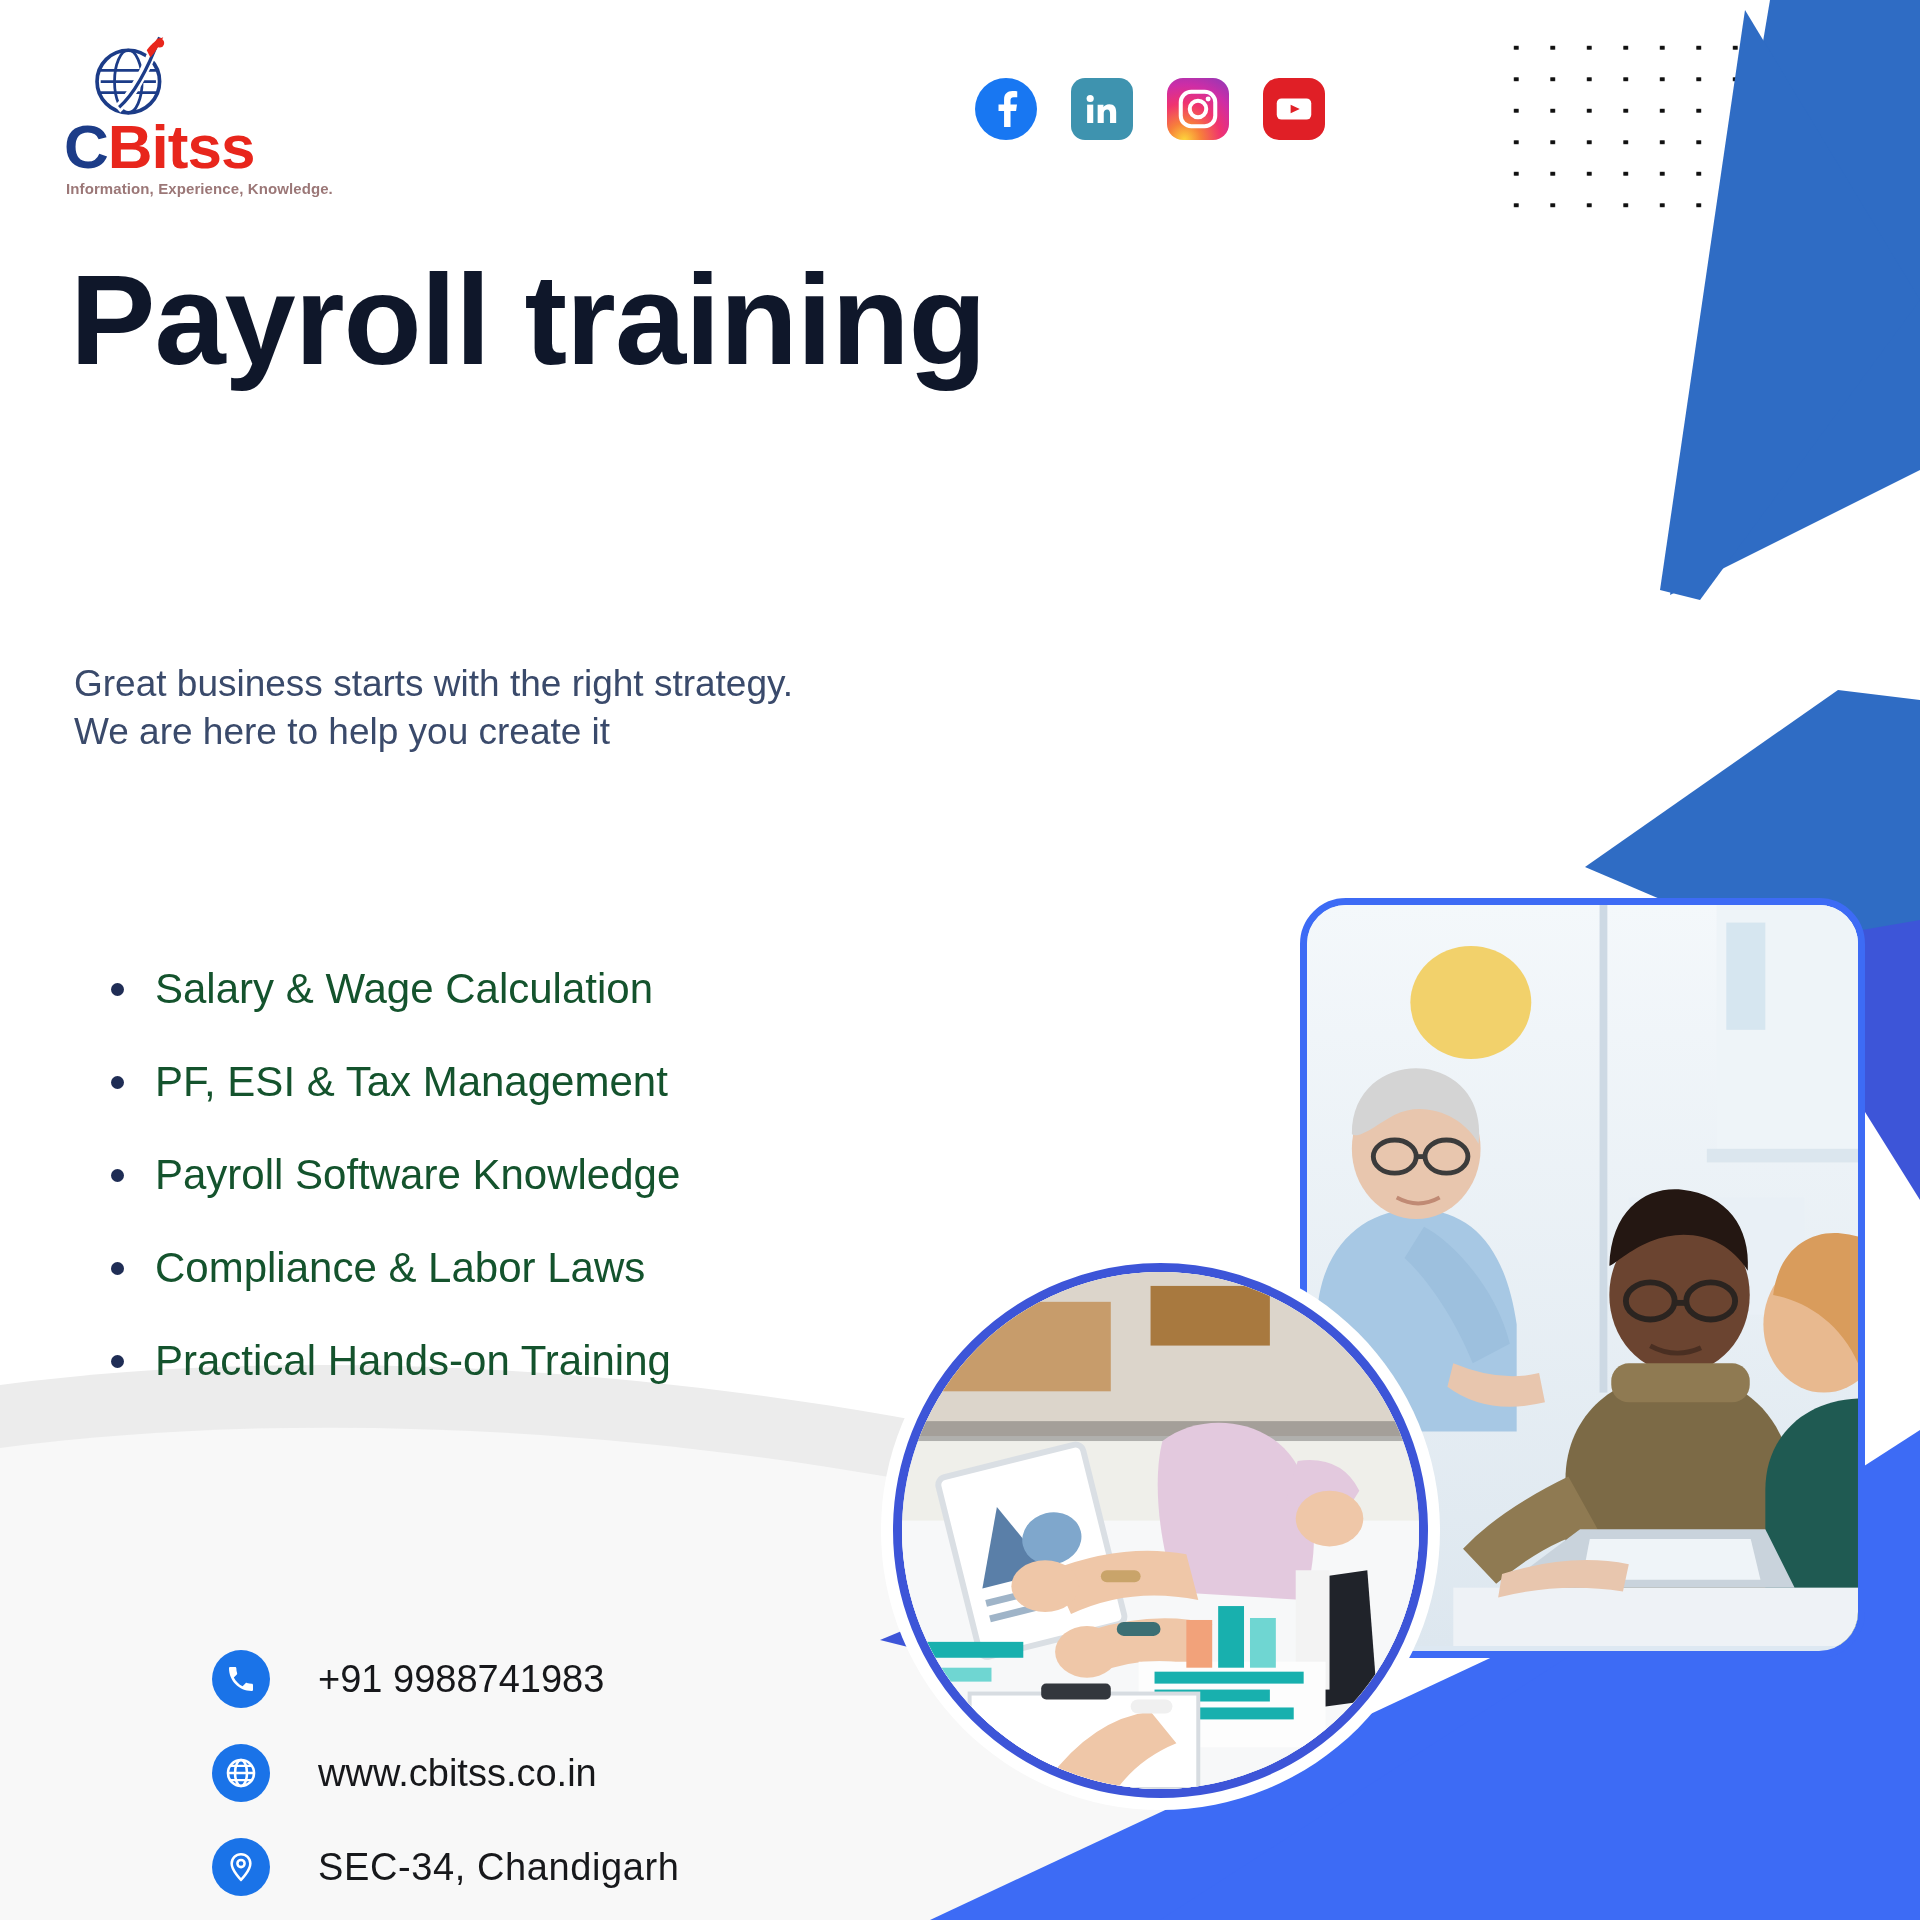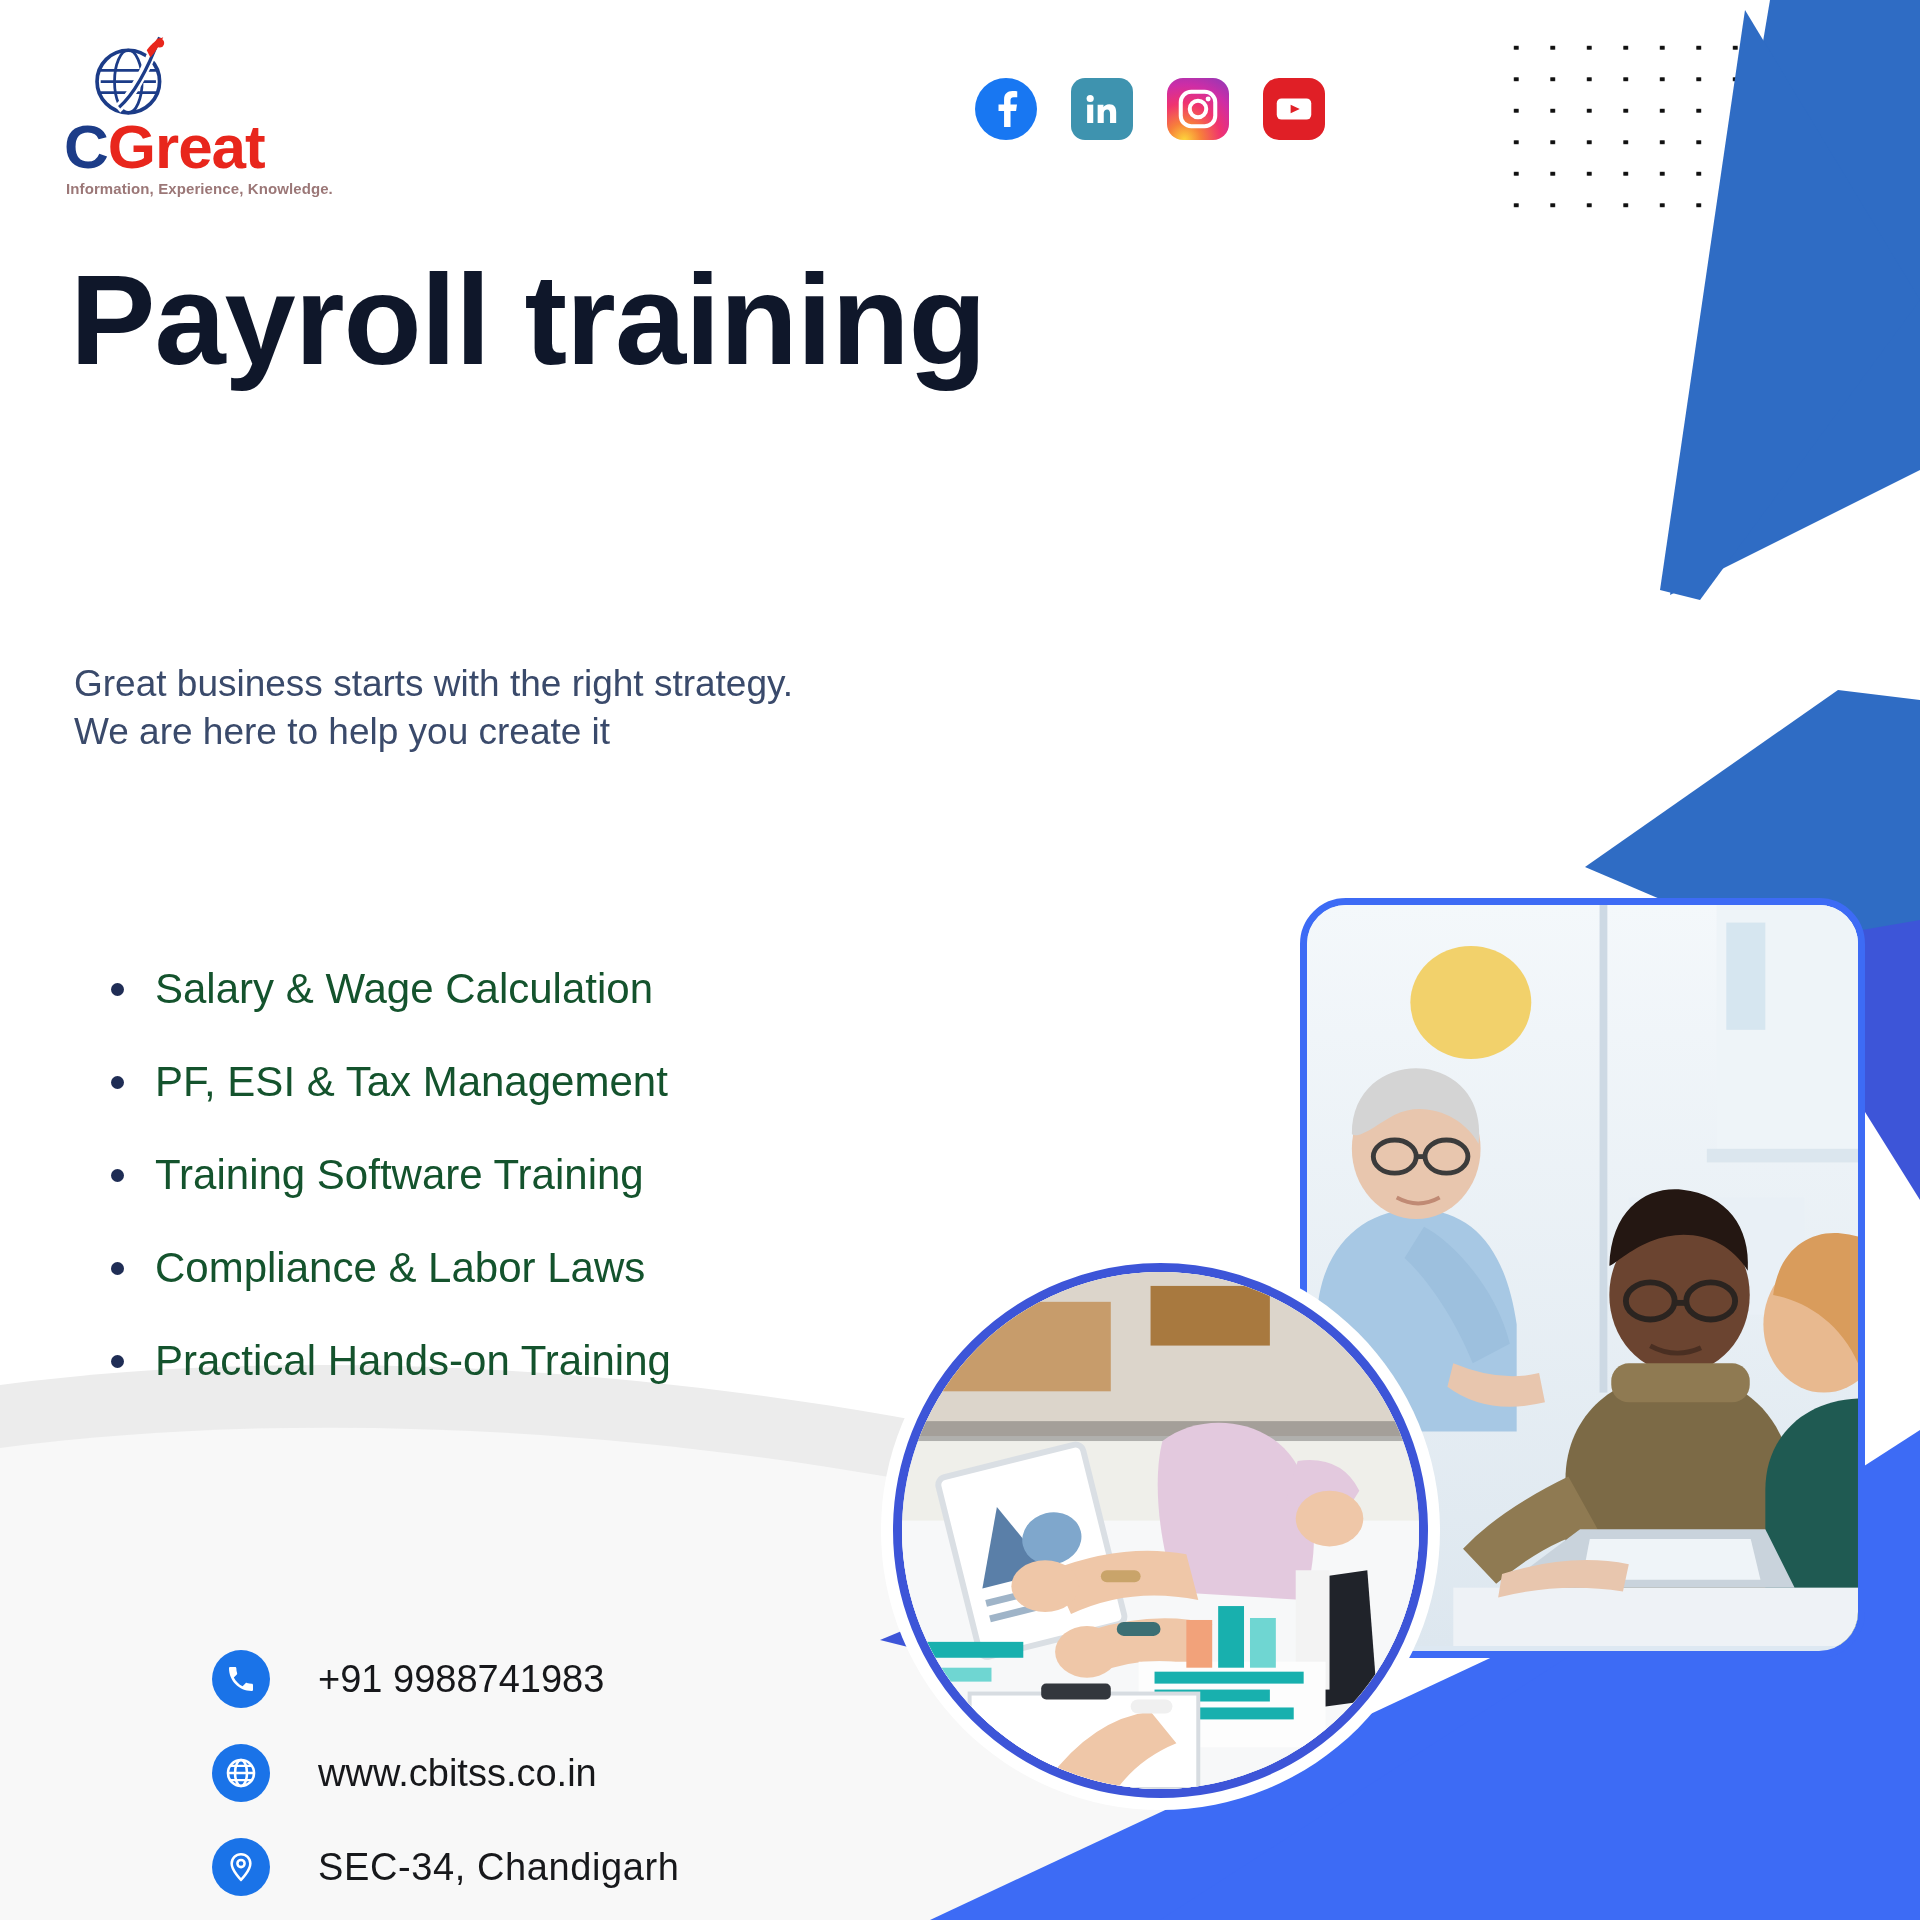--- a/index.html
+++ b/index.html
@@ -133,21 +133,21 @@
       <circle cx="46" cy="56" r="34" fill="none" stroke="#1C3C88" stroke-width="4"></circle>
       <ellipse cx="46" cy="56" rx="15" ry="34" fill="none" stroke="#1C3C88" stroke-width="3"></ellipse>
       <path d="M13,44 H79" stroke="#1C3C88" stroke-width="3" fill="none"></path>
       <path d="M13,68 H79" stroke="#1C3C88" stroke-width="3" fill="none"></path>
       <path d="M16,56 H76" stroke="#1C3C88" stroke-width="3" fill="none"></path>
       <path d="M34,86 C52,70 66,42 78,10" stroke="#ffffff" stroke-width="10" fill="none"></path>
       <path d="M36,84 C54,68 68,40 80,8" stroke="#1C3C88" stroke-width="3.5" fill="none"></path>
       <path d="M66,22 C72,14 78,10 84,8 C80,16 76,24 70,30 Z" fill="#E8261C"></path>
       <circle cx="80" cy="14" r="5" fill="#E8261C"></circle>
     </svg>
-    <div class="logo-word"><span class="logo-c">C</span><span class="logo-b">Great</span></div>
+    <div class="logo-word"><span class="logo-c">C</span><span class="logo-b">Bitss</span></div>
     <div class="logo-tag">Information, Experience, Knowledge.</div>
   </div>
 
   <div class="social">
     <div class="s-ico s-fb" title="Facebook">
       <svg width="62" height="62" viewBox="0 0 48 48">
         <path d="M27.5 38 V25.5 h4.3 l.7-5h-5v-3.2c0-1.45.4-2.45 2.5-2.45H32.7V10.3c-.45-.06-2.0-.2-3.8-.2-3.8 0-6.4 2.3-6.4 6.55v3.85H18.2v5h4.3V38z" fill="#ffffff"></path>
       </svg>
     </div>
     <div class="s-ico s-li" title="LinkedIn">
@@ -174,21 +174,21 @@
 
   <div class="headline">
     <div>Payroll training</div>
   </div>
 
   <div class="subtitle">Great business starts with the right strategy. We are here to help you create it</div>
 
   <ul class="bullets">
     <li>Salary &amp; Wage Calculation</li>
     <li>PF, ESI &amp; Tax Management</li>
-    <li>Training Software Training</li>
+    <li>Payroll Software Knowledge</li>
     <li>Compliance &amp; Labor Laws</li>
     <li>Practical Hands-on Training</li>
   </ul>
 
   <div class="photo-rect">
     <svg class="inner" viewBox="0 0 565 760" preserveAspectRatio="xMidYMid slice">
       <defs>
         <linearGradient id="bgWin" x1="0" y1="0" x2="0" y2="1">
           <stop offset="0" stop-color="#f4f8fb"></stop>
             <stop offset="1" stop-color="#dde7ef"></stop>

